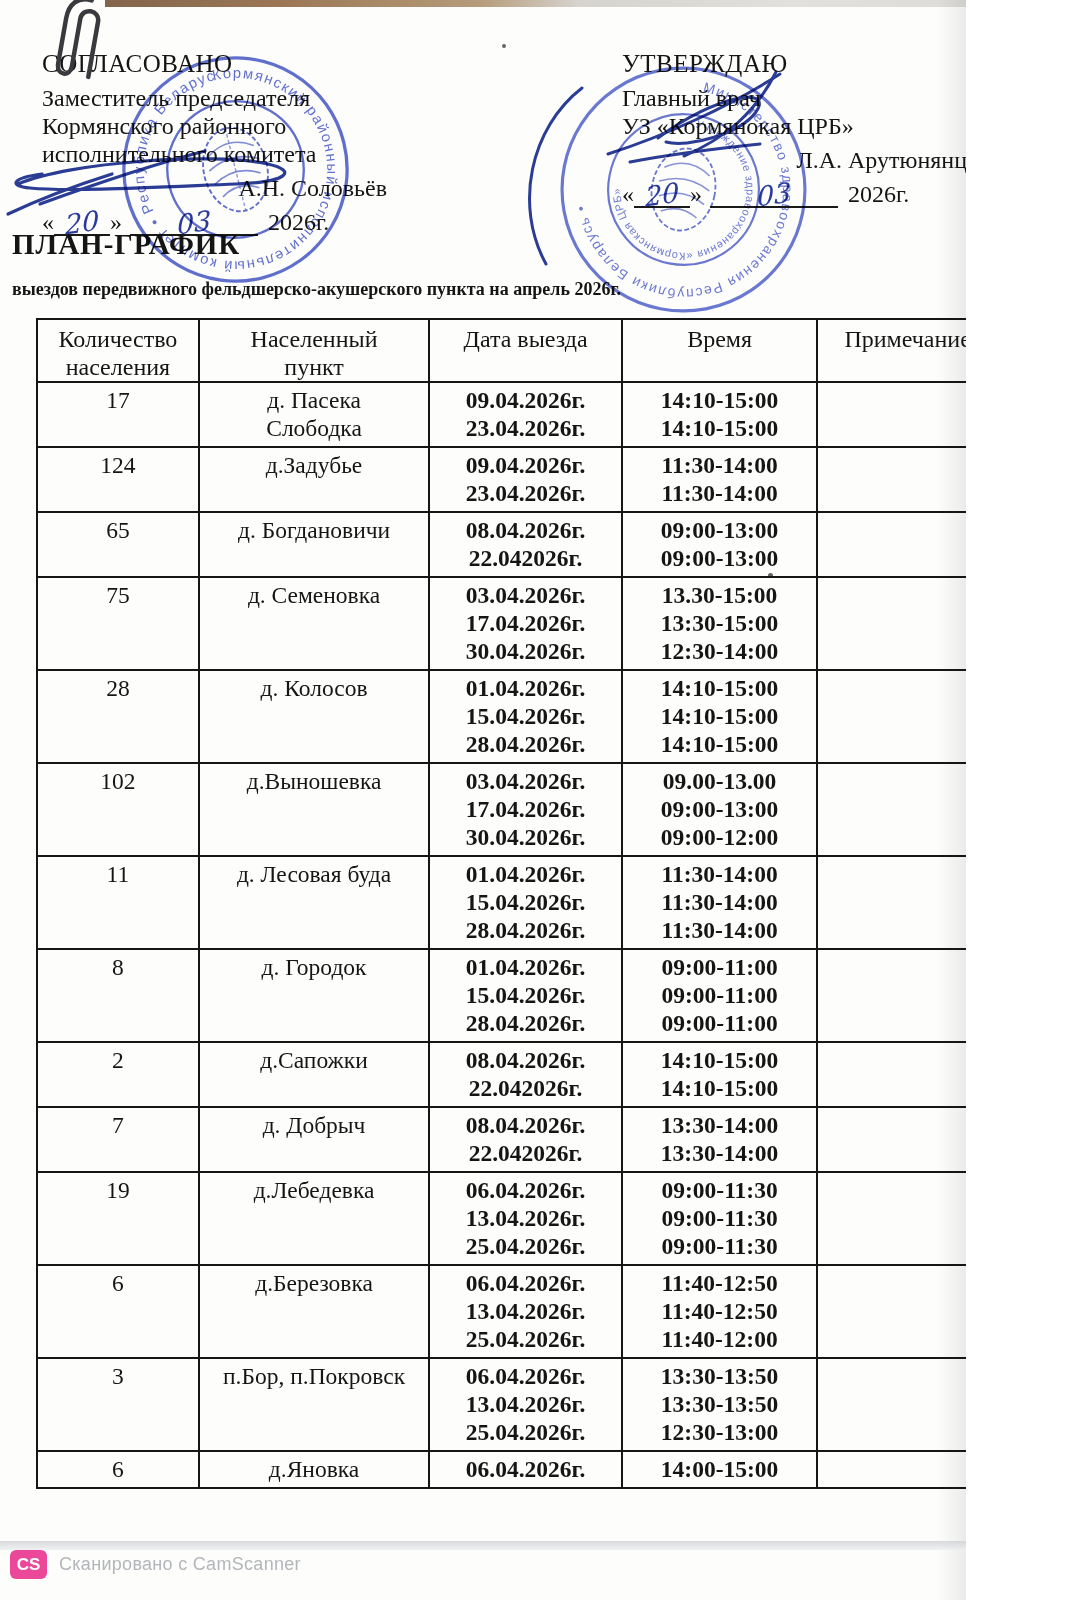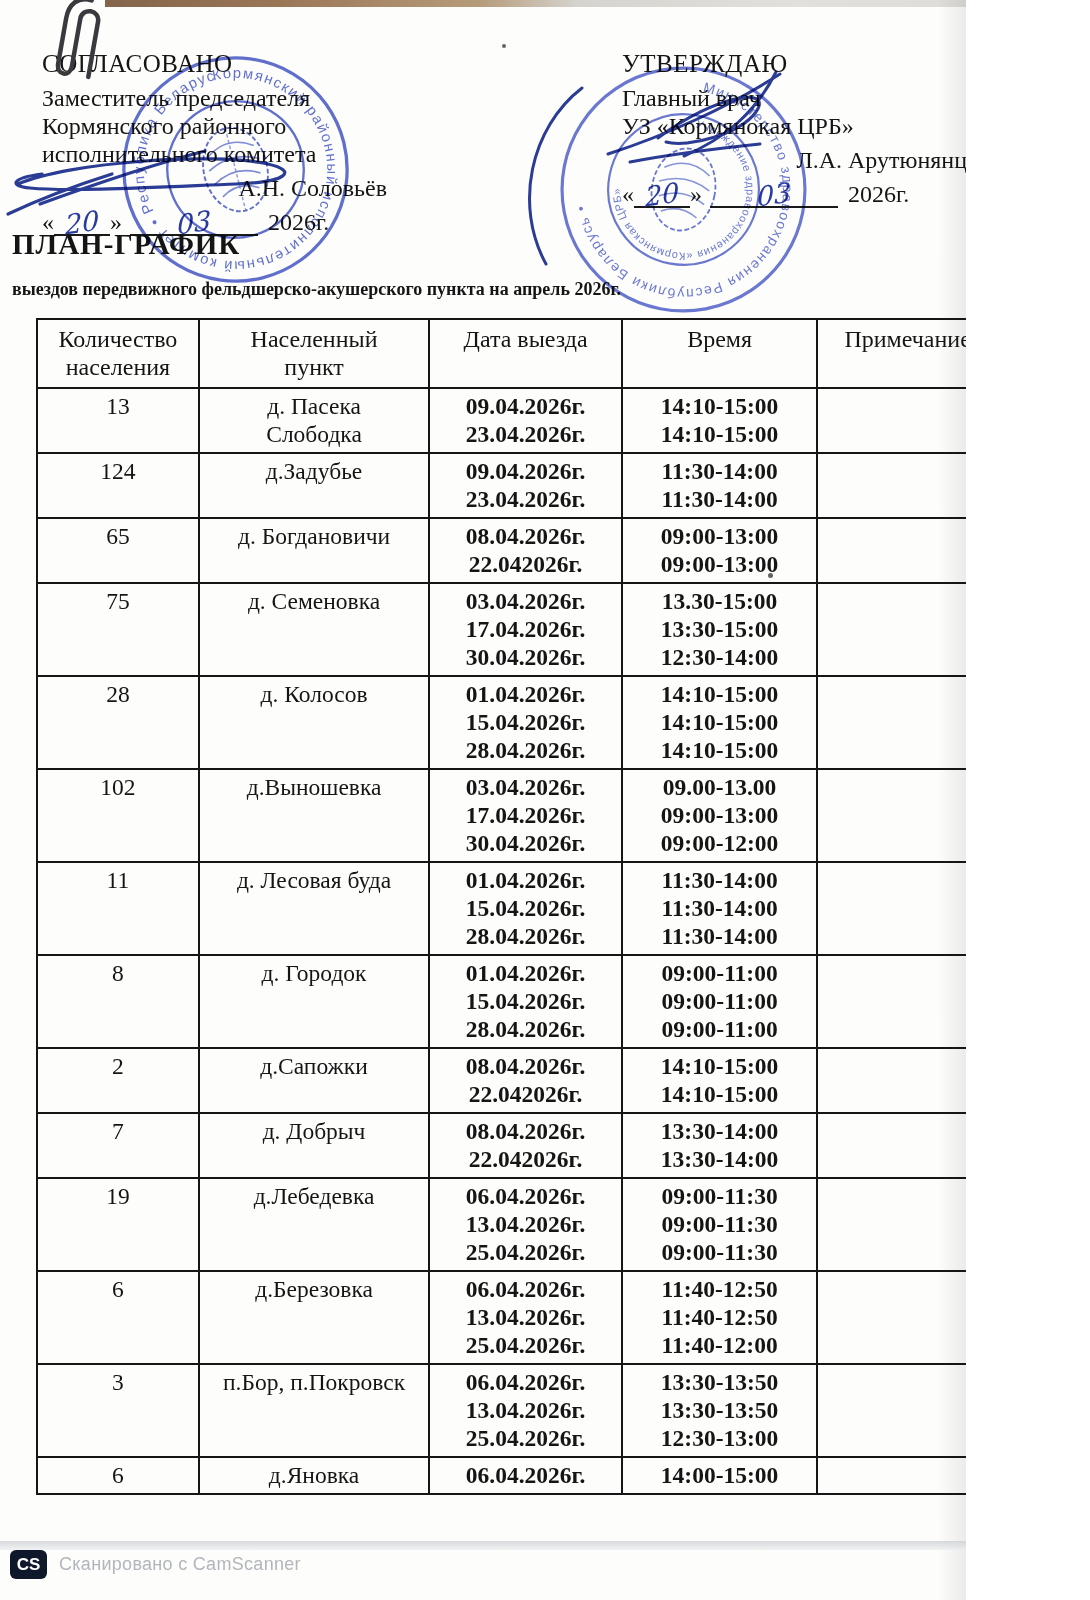--- a/index.html
+++ b/index.html
@@ -56,33 +56,33 @@
     border-collapse:collapse;z-index:1;
     font-size:23.5px;
   }
   table.schedule th,table.schedule td{
     border:2.5px solid #161616;
     text-align:center;vertical-align:top;
     white-space:pre-line;
     padding:3px 4px 4px;
     line-height:28px;
   }
-  table.schedule th{font-weight:normal;font-size:24px;padding:5px 3px 6px;}
+  table.schedule th{font-weight:normal;font-size:24px;padding:5px 3px 0;}
   table.schedule td.bold{font-weight:bold;}
 
   
   .stamp{position:absolute;mix-blend-mode:multiply;z-index:3;}
   .signature{position:absolute;z-index:4;mix-blend-mode:multiply;}
   .paperclip{position:absolute;z-index:5;}
 
   
   .scan-footer{position:absolute;left:10px;top:1550px;display:flex;align-items:center;z-index:2;
     font-family:"Liberation Sans","DejaVu Sans",sans-serif;}
   .cs-logo{
-    width:37px;height:29px;border-radius:6px;background:#0f172a;
+    width:37px;height:29px;border-radius:6px;background:#ec4899;
     color:#ffffff;font-weight:bold;font-size:17px;
     display:flex;align-items:center;justify-content:center;
   }
   .cs-text{margin-left:12px;font-size:18px;color:#b2b6bb;letter-spacing:.3px;}
 </style>
 </head>
 <body>
 
 <div class="page">
 
@@ -204,21 +204,21 @@
 населения</th>
           <th>Населенный
 пункт</th>
           <th>Дата выезда</th>
           <th>Время</th>
           <th>Примечание</th>
         </tr>
     </thead>
     <tbody>
         <tr>
-          <td>13</td>
+          <td>17</td>
           <td>д. Пасека
 Слободка</td>
           <td class="bold">09.04.2026г.
 23.04.2026г.</td>
           <td class="bold">14:10-15:00
 14:10-15:00</td>
           <td></td>
         </tr>
         <tr>
           <td>124</td>

